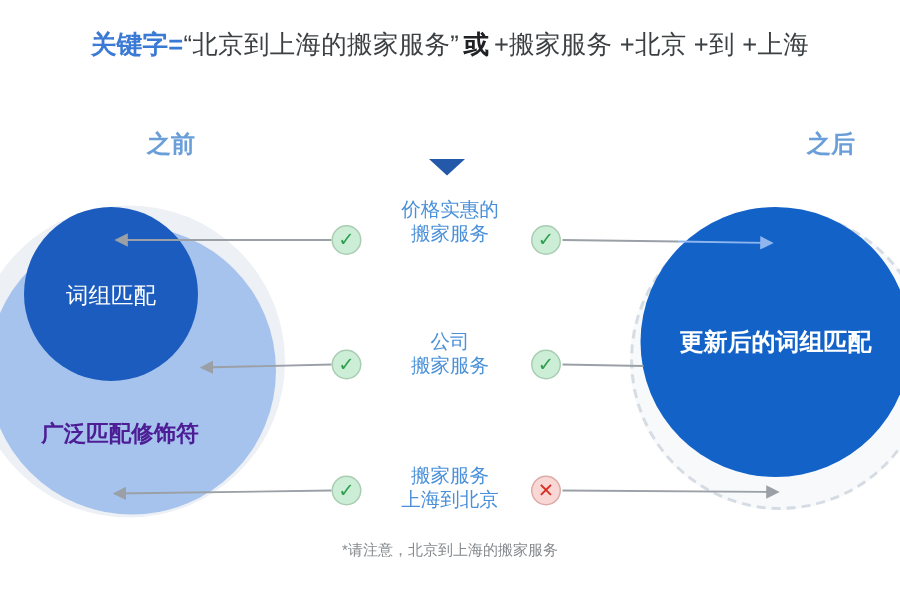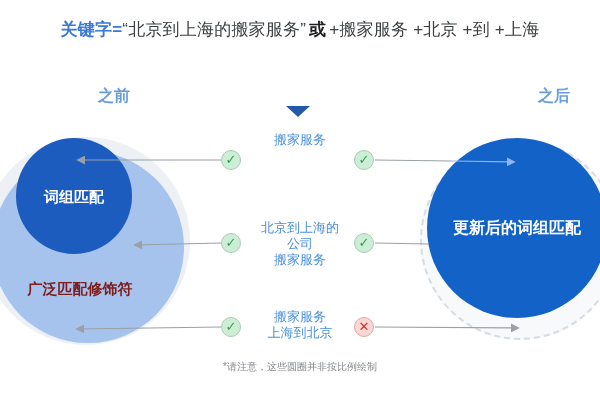--- a/index.html
+++ b/index.html
@@ -16,22 +16,22 @@
   .col-head{position:absolute;top:86px;font-weight:bold;font-size:16px;color:#6a9ed9;text-align:right;}
   .head-before{left:30px;width:100px;}
   .head-after{left:470px;width:100px;}
   .head-middle{left:250px;width:100px;top:83px;font-size:15px;color:#3b76cc;}
   .tri-down{position:absolute;left:286px;top:106px;width:0;height:0;
     border-left:12px solid transparent;border-right:12px solid transparent;border-top:11px solid #2458a8;}
   
   .halo-left{position:absolute;left:-18px;top:137px;width:208px;height:208px;border-radius:50%;background:#edf0f4;}
   .circle-light{position:absolute;left:-8px;top:151px;width:192px;height:192px;border-radius:50%;background:#a6c3ee;}
   .circle-dark{position:absolute;left:16px;top:138px;width:116px;height:116px;border-radius:50%;background:#1b5cbe;}
-  .label-inner{position:absolute;left:16px;top:188px;width:116px;text-align:center;color:#fff;font-weight:bold;font-size:15px;}
-  .label-outer{position:absolute;left:0px;top:280px;width:160px;text-align:center;color:#7f1d1d;font-weight:bold;font-size:15px;}
+  .label-inner{position:absolute;left:16px;top:188px;width:116px;text-align:center;color:#fff;font-weight:normal;font-size:15px;}
+  .label-outer{position:absolute;left:0px;top:280px;width:160px;text-align:center;color:#4c1d95;font-weight:bold;font-size:15px;}
   
   .dashed-circle{position:absolute;left:420px;top:140px;width:200px;height:200px;border-radius:50%;
     background:#f7f9fb;border:2px dashed #d6dce3;box-sizing:border-box;}
   .circle-right{position:absolute;left:427px;top:138px;width:180px;height:180px;border-radius:50%;background:#1362c8;}
   .label-right{position:absolute;left:427px;top:218px;width:180px;text-align:center;color:#fff;font-weight:bold;font-size:16px;}
   
   .query{position:absolute;left:253px;width:94px;text-align:center;color:#4a90d9;font-size:13px;line-height:16px;}
   .q1{top:132px;} .q2{top:220px;} .q3{top:309px;}
   
   .result{position:absolute;width:20px;height:20px;border-radius:50%;box-sizing:border-box;
@@ -81,34 +81,34 @@
     <line x1="452" y1="161" x2="514" y2="162" stroke="#8fb5ee" stroke-width="1.2" marker-end="url(#headBlue)"></line>
     <line x1="375" y1="243" x2="429" y2="244" stroke="#9aa0a6" stroke-width="1.2"></line>
     <line x1="375" y1="327" x2="518" y2="328" stroke="#9aa0a6" stroke-width="1.2" marker-end="url(#headGray)"></line>
   </svg>
 
   <div class="label-inner">词组匹配</div>
   <div class="label-outer">广泛匹配修饰符</div>
   <div class="label-right">更新后的词组匹配</div>
 
   <div class="query q1">
+    <div>价格实惠的</div>
     <div>搬家服务</div>
   </div>
   <div class="query q2">
-    <div>北京到上海的</div>
     <div>公司</div>
     <div>搬家服务</div>
   </div>
   <div class="query q3">
     <div>搬家服务</div>
     <div>上海到北京</div>
   </div>
 
   <div class="result ok lcol row1">✓</div>
   <div class="result ok lcol row2">✓</div>
   <div class="result ok lcol row3">✓</div>
   <div class="result ok rcol row1">✓</div>
   <div class="result ok rcol row2">✓</div>
   <div class="result no rcol row3">✕</div>
 
-  <div class="footnote">*请注意，这些圆圈并非按比例绘制</div>
+  <div class="footnote">*请注意，北京到上海的搬家服务</div>
 
 </div>
 
 </body></html>

